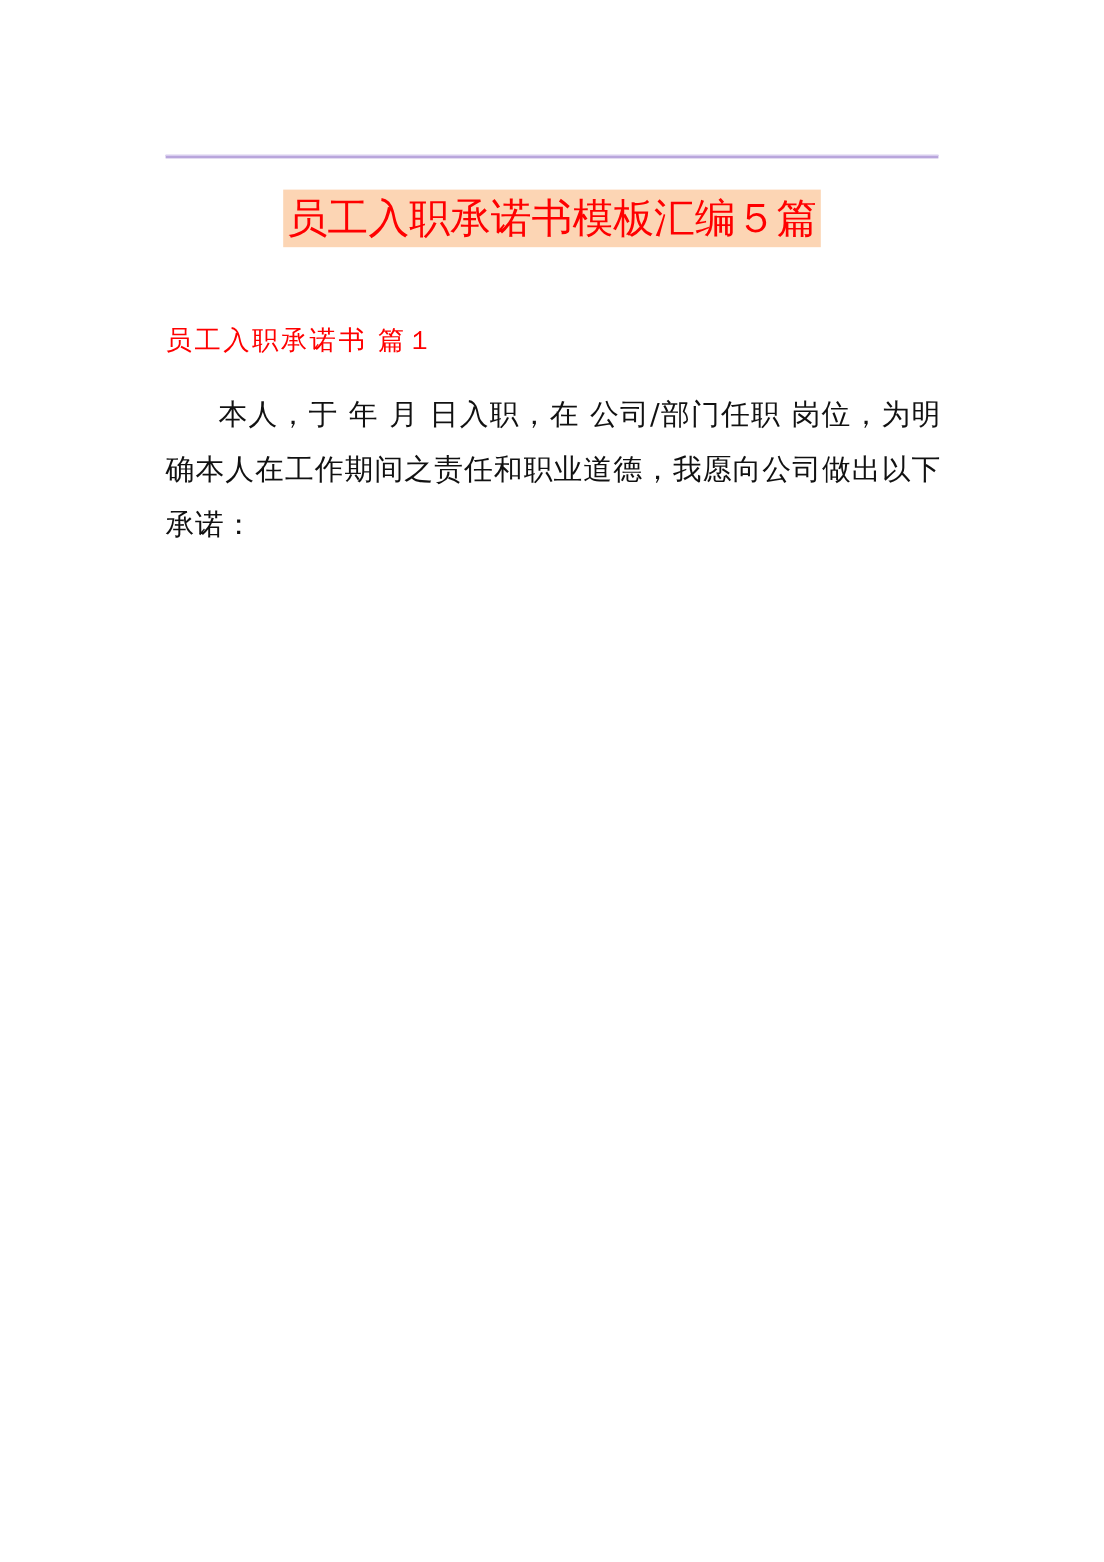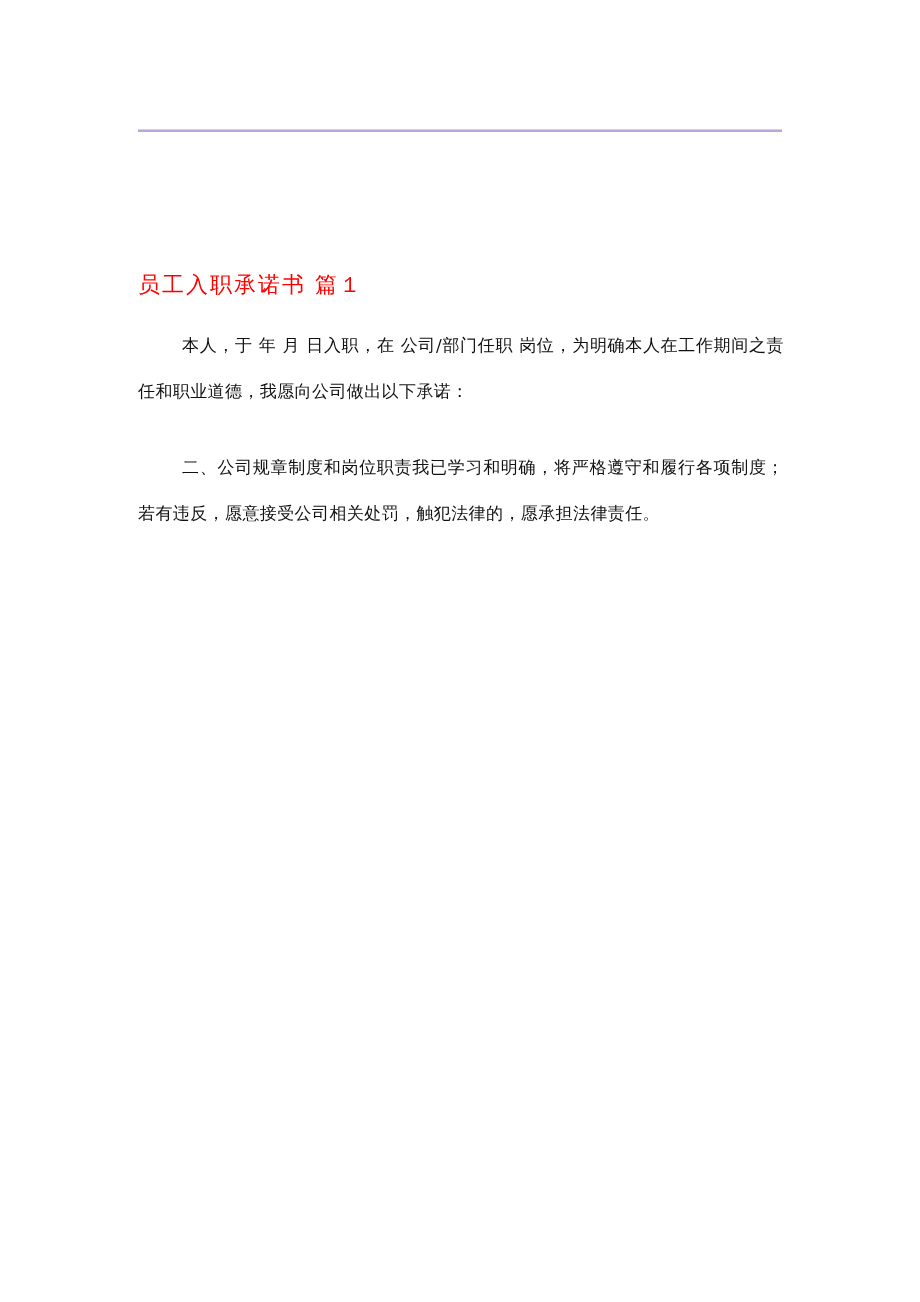--- a/index.html
+++ b/index.html
@@ -61,36 +61,38 @@
       letter-spacing: 2px;
     }
     .body {
       position: absolute;
       left: 138px;
       top: 322px;
       width: 646px;
     }
     .para {
       margin: 0 0 30px 0;
-      font-size: 17px;
+      font-size: 24px;
       line-height: 46px;
       text-indent: 44px;
       text-align: justify;
       letter-spacing: 0.4px;
       color: #111111;
     }
   </style>
 </head>
 <body>
 
 <div class="page">
 
   <div class="top-rule"></div>
 
+  <div class="title-wrap">
+    <span class="title">员工入职承诺书模板汇编５篇</span>
+  </div>
 
   <div class="section-heading">员工入职承诺书  篇１</div>
 
   <div class="body">
     <p class="para">本人，于 年 月 日入职，在 公司/部门任职 岗位，为明确本人在工作期间之责任和职业道德，我愿向公司做出以下承诺：</p>
-    <p class="para">二、公司规章制度和岗位职责我已学习和明确，将严格遵守和履行各项制度；若有违反，愿意接受公司相关处罚，触犯法律的，愿承担法律责任。</p>
   </div>
 
 </div>
 
 </body></html>

